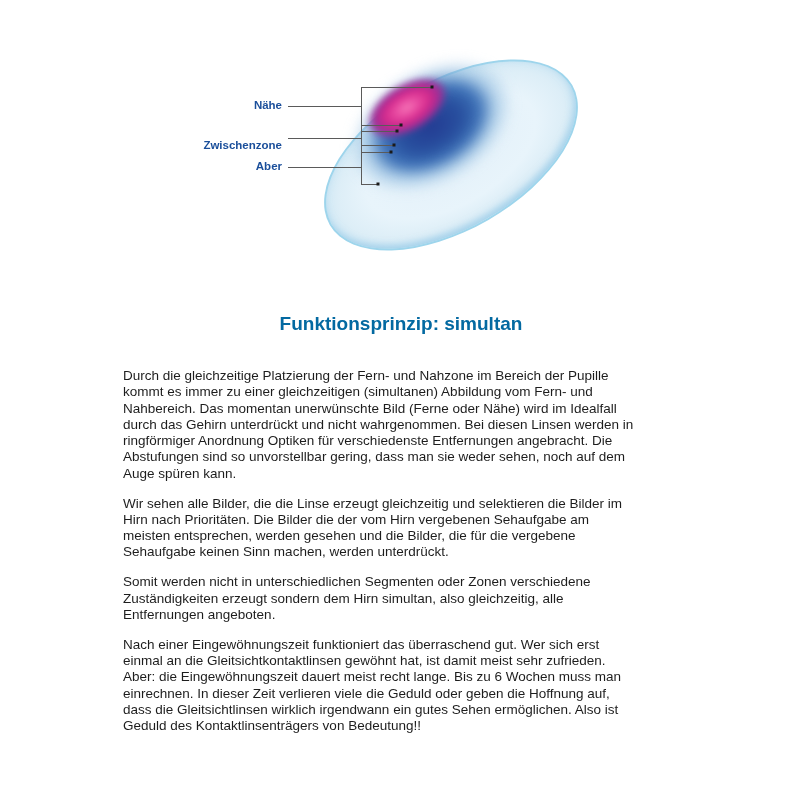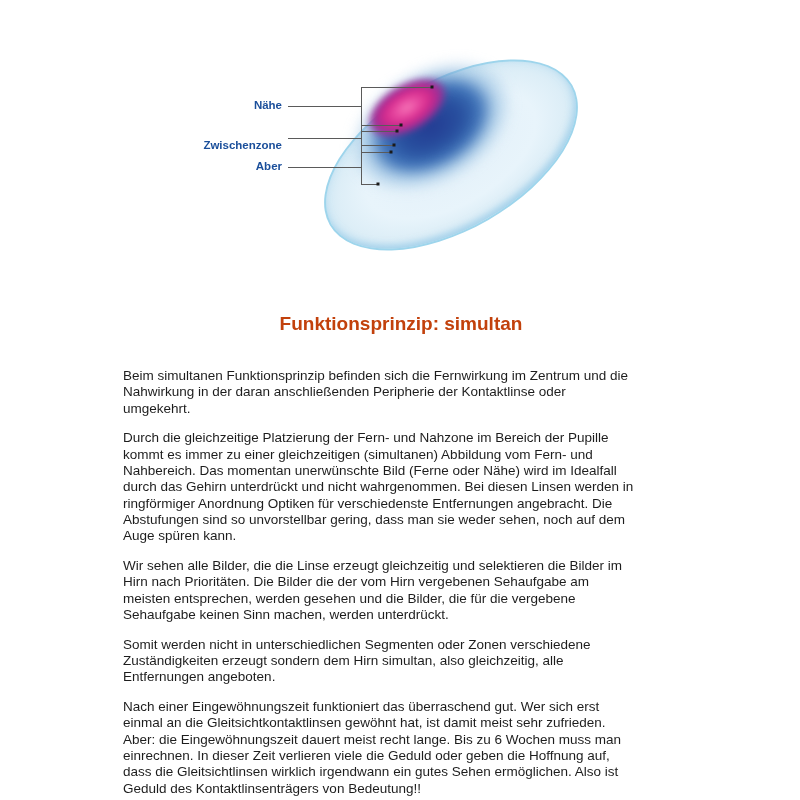--- a/index.html
+++ b/index.html
@@ -36,21 +36,21 @@
   }
   .zl-naehe{left:158px;top:99px;}
   .zl-zwischenzone{left:158px;top:131px;margin-top:8px;}
   .zl-ferne{left:158px;top:160px;}
   
   .content{
     position:absolute;left:123px;top:313px;width:556px;
     color:#1d1d1d;font-size:13.5px;line-height:16.3px;
   }
   .content h1{
-    font-size:19px;line-height:22px;font-weight:bold;color:#c2410c;
+    font-size:19px;line-height:22px;font-weight:bold;color:#0369a1;
     text-align:center;margin:0 0 33px 0;
   }
   .content p{margin:0 0 13.5px 0;white-space:pre-line;}
 </style>
 </head>
 <body>
 
 <div class="page">
 
   <div class="diagram">
@@ -84,23 +84,20 @@
       </g>
     </svg>
 
     <div class="zone-label zl-naehe">Nähe</div>
     <div class="zone-label zl-zwischenzone">Zwischenzone</div>
     <div class="zone-label zl-ferne">Aber</div>
   </div>
 
   <div class="content">
     <h1>Funktionsprinzip: simultan</h1>
-    <p>Beim simultanen Funktionsprinzip befinden sich die Fernwirkung im Zentrum und die
-Nahwirkung in der daran anschließenden Peripherie der Kontaktlinse oder
-umgekehrt.</p>
     <p>Durch die gleichzeitige Platzierung der Fern- und Nahzone im Bereich der Pupille
 kommt es immer zu einer gleichzeitigen (simultanen) Abbildung vom Fern- und
 Nahbereich. Das momentan unerwünschte Bild (Ferne oder Nähe) wird im Idealfall
 durch das Gehirn unterdrückt und nicht wahrgenommen. Bei diesen Linsen werden in
 ringförmiger Anordnung Optiken für verschiedenste Entfernungen angebracht. Die
 Abstufungen sind so unvorstellbar gering, dass man sie weder sehen, noch auf dem
 Auge spüren kann.</p>
     <p>Wir sehen alle Bilder, die die Linse erzeugt gleichzeitig und selektieren die Bilder im
 Hirn nach Prioritäten. Die Bilder die der vom Hirn vergebenen Sehaufgabe am
 meisten entsprechen, werden gesehen und die Bilder, die für die vergebene

